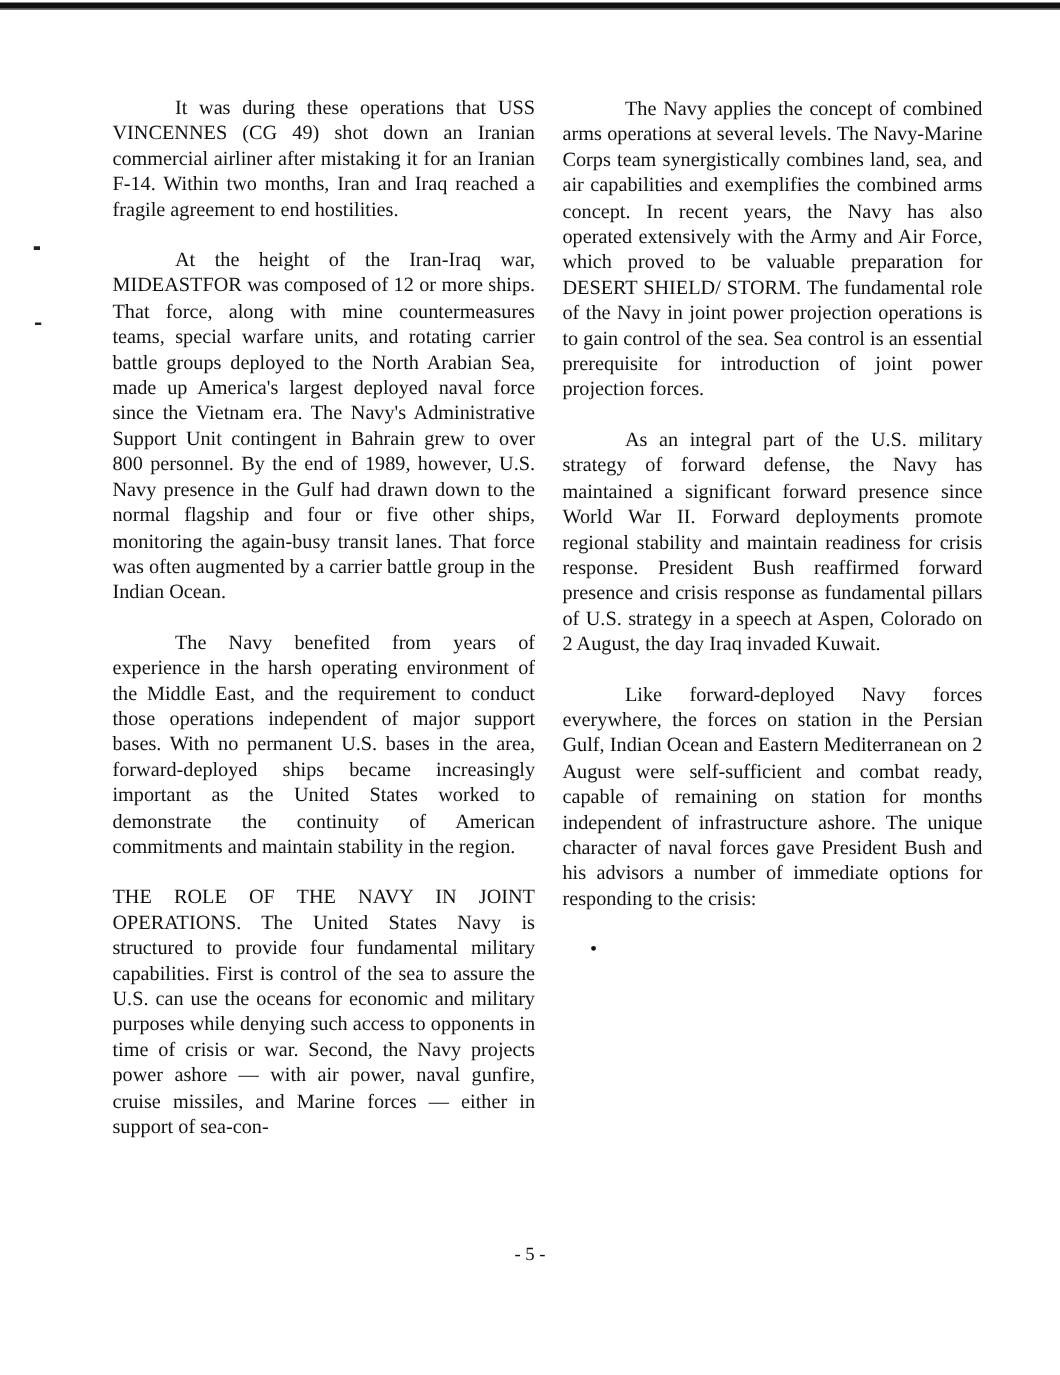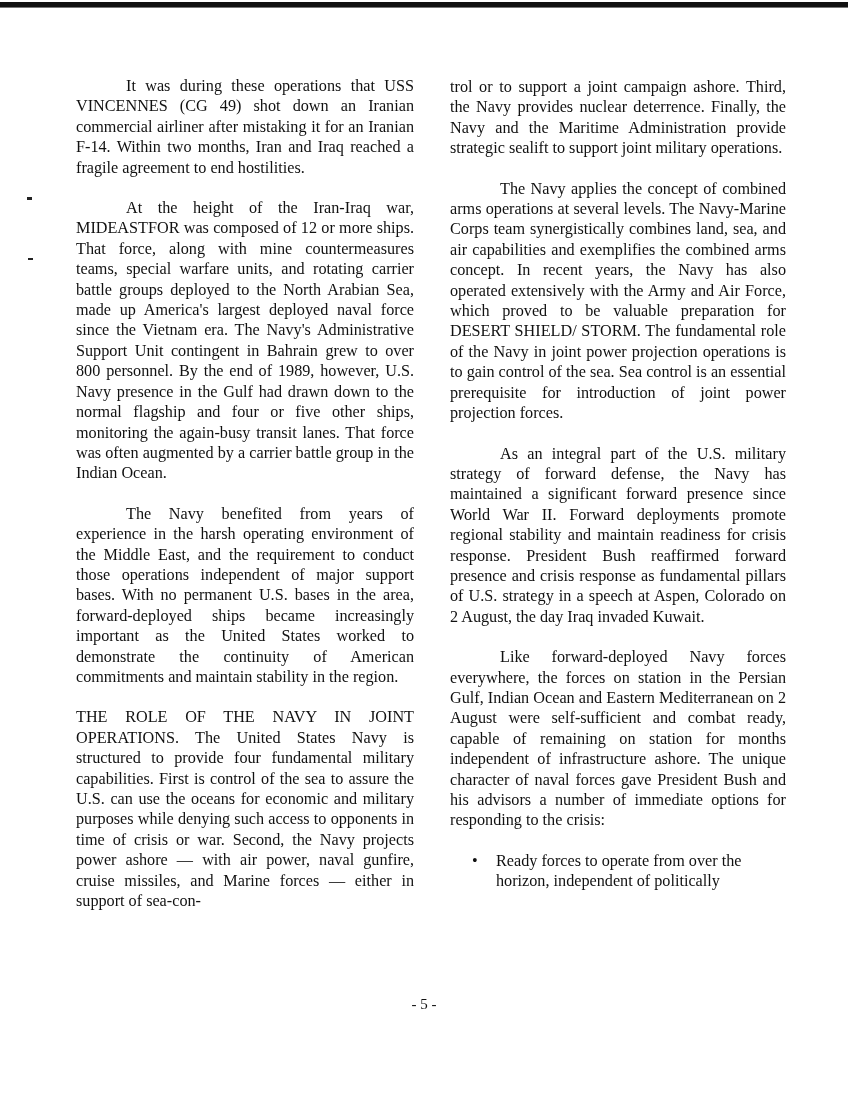--- a/index.html
+++ b/index.html
@@ -1,21 +1,21 @@
 <!DOCTYPE html>
 <html><head>
 <meta charset="utf-8">
 <style>
   html, body { margin: 0; padding: 0; background: #ffffff; }
   body { width: 848px; height: 1100px; position: relative; overflow: hidden;
          font-family: "Liberation Serif", "DejaVu Serif", serif; color: #111; }
   .top-rule { position: absolute; left: 0; top: 2px; width: 848px; height: 5px; background: #111; }
   .top-rule-thin { position: absolute; left: 0; top: 7px; width: 848px; height: 1px; background: #777; }
   .col { position: absolute; top: 76px; font-size: 16.2px; line-height: 20.4px; text-align: justify; hyphens: none; }
-  .col-left { left: 76px; width: 338px; }
+  .col-left { left: 90px; width: 338px; }
   .col-right { left: 450px; width: 336px; top: 77px; }
   .para { margin: 0 0 20px 0; text-indent: 50px; }
   .para.noindent { text-indent: 0; }
   .heading { font-weight: normal; }
   .bullets { list-style: none; padding: 0; margin: 0 0 0 22px; }
   .bullets li { position: relative; padding-left: 24px; text-align: left; }
   .bullet-dot { position: absolute; left: 0; top: 0; }
   .page-number { position: absolute; top: 996px; left: 0; width: 848px; text-align: center; font-size: 15px; }
   .speck { position: absolute; background: #222; }
 </style>
@@ -29,25 +29,23 @@
 <div class="speck" style="left:28px;top:258px;width:5px;height:2px;"></div>
 
 <div class="col col-left">
   <p class="para">It was during these operations that USS VINCENNES (CG 49) shot down an Iranian commercial airliner after mistaking it for an Iranian F-14.  Within two months, Iran and Iraq reached a fragile agreement to end hostilities.</p>
   <p class="para">At the height of the Iran-Iraq war, MIDEASTFOR was composed of 12 or more ships.  That force, along with mine countermeasures teams, special warfare units, and rotating carrier battle groups deployed to the North Arabian Sea, made up America's largest deployed naval force since the Vietnam era. The Navy's Administrative Support Unit contingent in Bahrain grew to over 800 personnel. By the end of 1989, however, U.S. Navy presence in the Gulf had drawn down to the normal flagship and four or five other ships, monitoring the again-busy transit lanes.  That force was often augmented by a carrier battle group in the Indian Ocean.</p>
   <p class="para">The Navy benefited from years of experience in the harsh operating environment of the Middle East, and the requirement to conduct those operations independent of major support bases.  With no permanent U.S. bases in the area, forward-deployed ships became increasingly important as the United States worked to demonstrate the continuity of American commitments and maintain stability in the region.</p>
   <p class="para noindent"><span class="heading">THE ROLE OF THE NAVY IN JOINT OPERATIONS.</span><span> The United States Navy is structured to provide four fundamental military capabilities. First is control of the sea to assure the U.S. can use the oceans for economic and military purposes while denying such access to opponents in time of crisis or war.  Second, the Navy projects power ashore — with air power, naval gunfire, cruise missiles, and Marine forces — either in support of sea-con-</span></p>
 </div>
 
 <div class="col col-right">
-  <p class="para noindent">trol or to support a joint campaign ashore. Third, the Navy provides nuclear deterrence. Finally, the Navy and the Maritime Administration provide strategic sealift to support joint military operations.</p>
   <p class="para">The Navy applies the concept of combined arms operations at several levels.  The Navy-Marine Corps team synergistically combines land, sea, and air capabilities and exemplifies the combined arms concept.  In recent years, the Navy has also operated extensively with the Army and Air Force, which proved to be valuable preparation for DESERT SHIELD/ STORM.  The fundamental role of the Navy in joint power projection operations is to gain control of the sea.  Sea control is an essential prerequisite for introduction of joint power projection forces.</p>
   <p class="para">As an integral part of the U.S. military strategy of forward defense, the Navy has maintained a significant forward presence since World War II.  Forward deployments promote regional stability and maintain readiness for crisis response.  President Bush reaffirmed forward presence and crisis response as fundamental pillars of U.S. strategy in a speech at Aspen, Colorado on 2 August, the day Iraq invaded Kuwait.</p>
   <p class="para">Like forward-deployed Navy forces everywhere, the forces on station in the Persian Gulf, Indian Ocean and Eastern Mediterranean on 2 August were self-sufficient and combat ready, capable of remaining on station for months independent of infrastructure ashore.  The unique character of naval forces gave President Bush and his advisors a number of immediate options for responding to the crisis:</p>
   <ul class="bullets">
     <li>
       <span class="bullet-dot">•</span>
-      <span>Ready forces to operate from over the horizon, independent of politically</span>
     </li>
   </ul>
 </div>
 
 <div class="page-number">- 5 -</div>
 
 </body></html>

